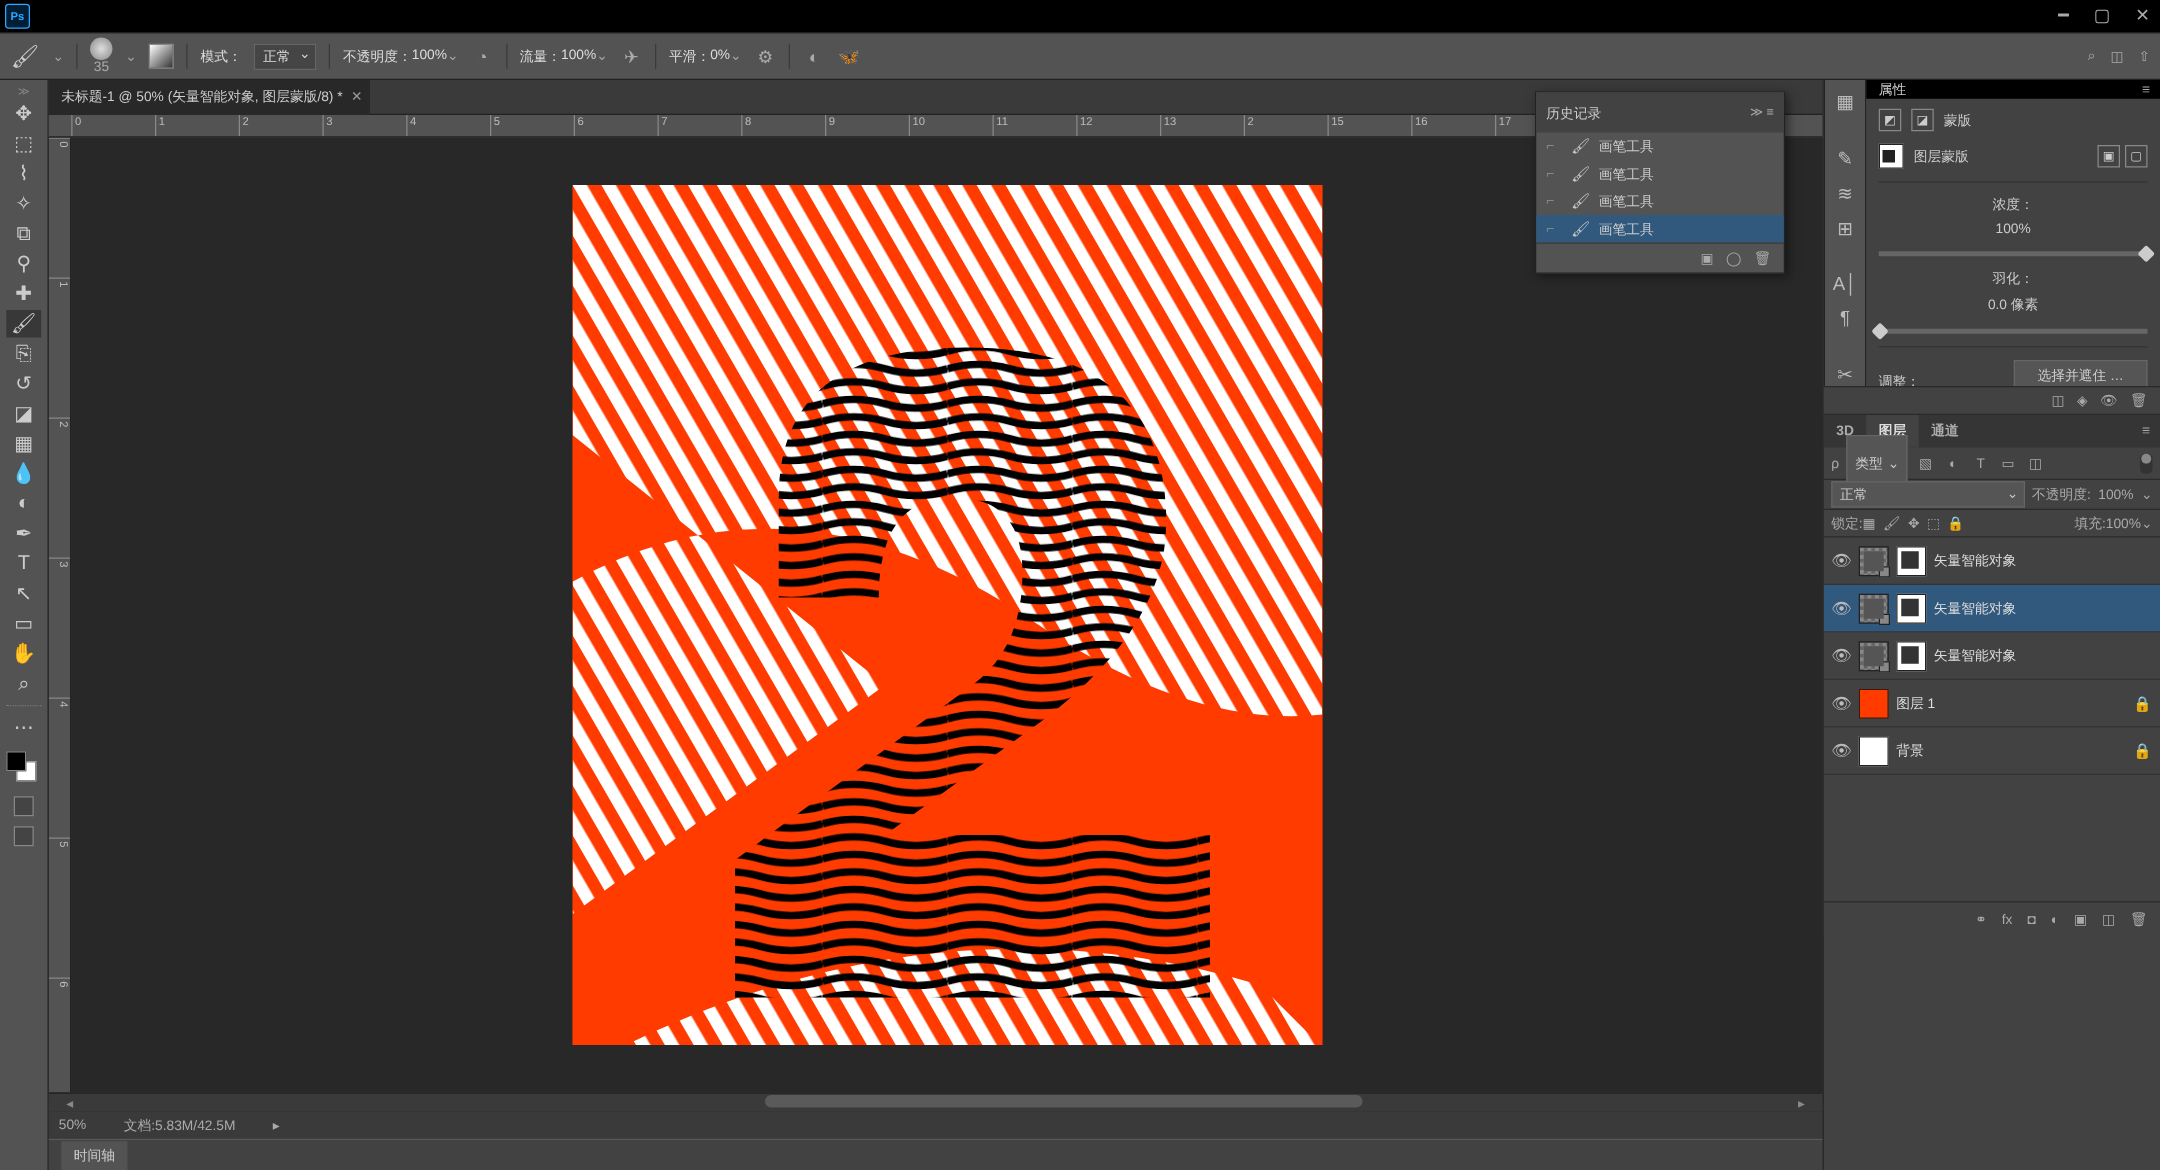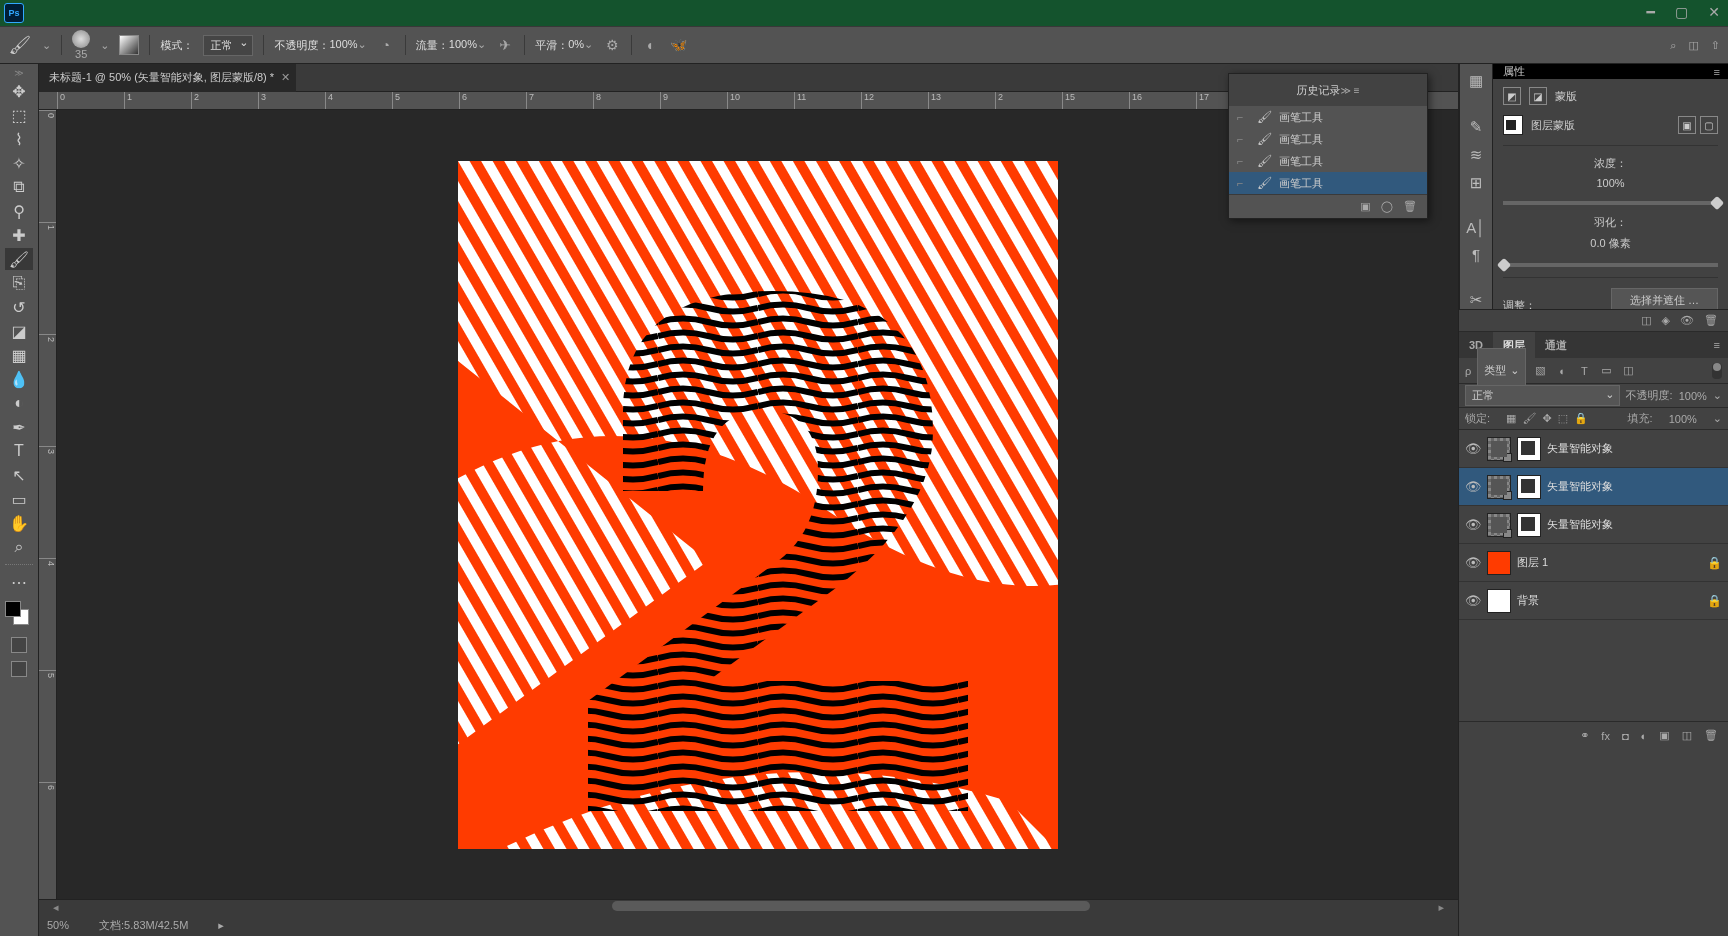--- a/index.html
+++ b/index.html
@@ -1,17 +1,17 @@
 <!DOCTYPE html>
 <html><head>
 <meta charset="utf-8">
 <style>
 * { margin: 0; padding: 0; box-sizing: border-box; font-family: 'Microsoft YaHei', 'Segoe UI', Arial, sans-serif; font-size: 11px; user-select: none; }
 body { background: #323232; color: #ccc; width: 1728px; height: 936px; overflow: hidden; position: relative; }
-.menubar { height: 26px; background: #14532d; display: flex; align-items: center; padding-left: 4px; position: relative; }
+.menubar { height: 26px; background: #000000; display: flex; align-items: center; padding-left: 4px; position: relative; }
 .ps-icon { width: 20px; height: 20px; background: #001e36; border: 1px solid #31a8ff; border-radius: 3px; display: flex; align-items: center; justify-content: center; color: #31a8ff; font-size: 9px; font-weight: bold; }
 .menu { padding: 0 10px; height: 26px; line-height: 26px; cursor: pointer; color: #ddd; }
 .window-controls { position: absolute; right: 8px; top: 4px; display: flex; gap: 20px; color: #aaa; }
 .window-controls span { cursor: pointer; font-size: 14px; }
 .optionbar { height: 38px; background: #535353; border-top: 1px solid #383838; border-bottom: 1px solid #222; display: flex; align-items: center; padding: 0 8px; gap: 10px; color: #ccc; }
 .opt-brush-pre { width: 24px; height: 24px; display: flex; align-items: center; justify-content: center; font-size: 18px; }
 .opt-icon-box { display: flex; flex-direction: column; align-items: center; font-size: 9px; color: #aaa; }
 .opt-round { width: 18px; height: 18px; background: radial-gradient(circle, #ddd, #888); border-radius: 50%; }
 .opt-label { color: #ddd; }
 .opt-select { background: #454545; border: 1px solid #666; padding: 2px 20px 2px 6px; color: #ddd; position: relative; }
@@ -46,21 +46,21 @@
 .hscroll { height: 15px; background: #3a3a3a; border-top: 1px solid #222; display: flex; align-items: center; padding: 0 14px; }
 .hscroll-track { flex: 1; height: 12px; background: #3a3a3a; position: relative; }
 .hscroll-thumb { position: absolute; height: 10px; background: #5a5a5a; border-radius: 5px; left: 40%; width: 35%; }
 .timeline-tab { height: 25px; background: #424242; border-top: 1px solid #5a5a5a; padding: 0 10px; display: flex; align-items: center; }
 .timeline-tab span { background: #535353; padding: 4px 10px; }
 .right-side { width: 270px; background: #424242; border-left: 1px solid #222; display: flex; flex-direction: column; }
 .rs-row1 { display: flex; height: 245px; }
 .rs-mid-icons { width: 34px; background: #535353; border-left: 1px solid #222; border-right: 1px solid #222; display: flex; flex-direction: column; align-items: center; padding-top: 8px; gap: 10px; }
 .mid-icon { width: 22px; height: 22px; display: flex; align-items: center; justify-content: center; color: #bbb; font-size: 15px; cursor: pointer; }
 .history-panel { position: absolute; left: 1228px; top: 73px; width: 200px; background: #535353; border: 1px solid #222; box-shadow: 2px 2px 8px rgba(0,0,0,0.5); z-index: 100; }
-.panel-header { height: 24px; background: #424242; display: flex; align-items: center; padding: 16px 8px; font-size: 11px; color: #ccc; justify-content: center; }
+.panel-header { height: 24px; background: #424242; display: flex; align-items: center; padding: 16px 8px; font-size: 11px; color: #ccc; justify-content: space-between; }
 .panel-header .collapse { color: #aaa; font-size: 10px; }
 .history-item { height: 22px; display: flex; align-items: center; padding: 0 8px; gap: 8px; color: #ccc; cursor: pointer; }
 .history-item.selected { background: #31597d; }
 .history-item .check { width: 12px; color: #888; }
 .history-item .brush-ico { width: 14px; font-size: 12px; }
 .panel-footer { height: 24px; display: flex; justify-content: flex-end; align-items: center; gap: 10px; padding: 0 10px; color: #aaa; border-top: 1px solid #3a3a3a; font-size: 13px; }
 .props-panel { flex: 1; background: #424242; display: flex; flex-direction: column; }
 .props-header { height: 26px; background: #000000; display: flex; align-items: center; padding: 0 10px; color: #ccc; position: relative; }
 .props-header .menu-ico { position: absolute; right: 8px; color: #aaa; }
 .props-body { padding: 8px 10px; display: flex; flex-direction: column; gap: 10px; }
@@ -82,21 +82,21 @@
 .layer-tab.active { background: #424242; color: #ddd; }
 .layers-tabs .menu-ico { margin-left: auto; padding: 0 8px; color: #aaa; }
 .layers-filter { height: 26px; display: flex; align-items: center; padding: 0 6px; gap: 6px; border-bottom: 1px solid #2a2a2a; }
 .filter-sel { background: #555; border: 1px solid #666; padding: 14px 6px; color: #ccc; display: flex; align-items: center; gap: 4px; }
 .filter-ico { width: 16px; height: 16px; color: #aaa; display: flex; align-items: center; justify-content: center; font-size: 11px; }
 .filter-toggle { width: 10px; height: 16px; background: #333; border-radius: 4px; margin-left: auto; position: relative; }
 .filter-toggle::after { content: ''; position: absolute; width: 8px; height: 8px; background: #888; border-radius: 50%; top: 0; left: 1px; }
 .layers-blend { height: 24px; display: flex; align-items: center; padding: 0 6px; gap: 6px; border-bottom: 1px solid #2a2a2a; color: #aaa; font-size: 10px; }
 .blend-sel { flex: 1; background: #555; border: 1px solid #666; padding: 2px 6px; color: #ccc; position: relative; }
 .blend-sel::after { content: '⌄'; position: absolute; right: 4px; }
-.layers-lock { height: 22px; display: flex; align-items: center; padding: 0 6px; gap: 16px; border-bottom: 1px solid #2a2a2a; color: #aaa; font-size: 10px; }
+.layers-lock { height: 22px; display: flex; align-items: center; padding: 0 6px; gap: 0; border-bottom: 1px solid #2a2a2a; color: #aaa; font-size: 10px; }
 .lock-icons { display: flex; gap: 6px; color: #aaa; font-size: 11px; }
 .layers-list { flex: 1; overflow: auto; }
 .layer-row { height: 38px; display: flex; align-items: center; padding: 0 6px; gap: 6px; border-bottom: 1px solid #333; cursor: pointer; }
 .layer-row.selected { background: #31597d; }
 .eye { width: 16px; color: #bbb; font-size: 13px; }
 .layer-thumb { width: 24px; height: 24px; background: repeating-conic-gradient(#666 0 25%, #888 0 50%) 0 0 / 6px 6px; border: 1px solid #222; position: relative; }
 .layer-thumb.orange { background: #ff3b00; }
 .layer-thumb.white { background: #fff; }
 .layer-thumb.art::after { content: ''; position: absolute; inset: 3px; background: #555; }
 .layer-thumb .so-badge { position: absolute; bottom: -2px; right: -2px; width: 9px; height: 9px; background: #888; border: 1px solid #222; font-size: 6px; }
@@ -270,20 +270,23 @@
       <div class="hscroll-track">
           <div class="hscroll-thumb"></div>
         </div>
       <span style="color:#888;margin-left:6px;">▸</span>
     </div>
     <div class="statusbar">
       <span>50%</span>
       <span>文档:5.83M/42.5M</span>
       <span>▸</span>
     </div>
+    <div class="timeline-tab">
+      <span>时间轴</span>
+    </div>
   </div>
 
   <div class="right-side">
     <div class="rs-row1">
       <div class="rs-mid-icons">
         <div class="mid-icon">▦</div>
         <div style="height:12px;"></div>
         <div class="mid-icon">✎</div>
         <div class="mid-icon">≋</div>
         <div class="mid-icon">⊞</div>

